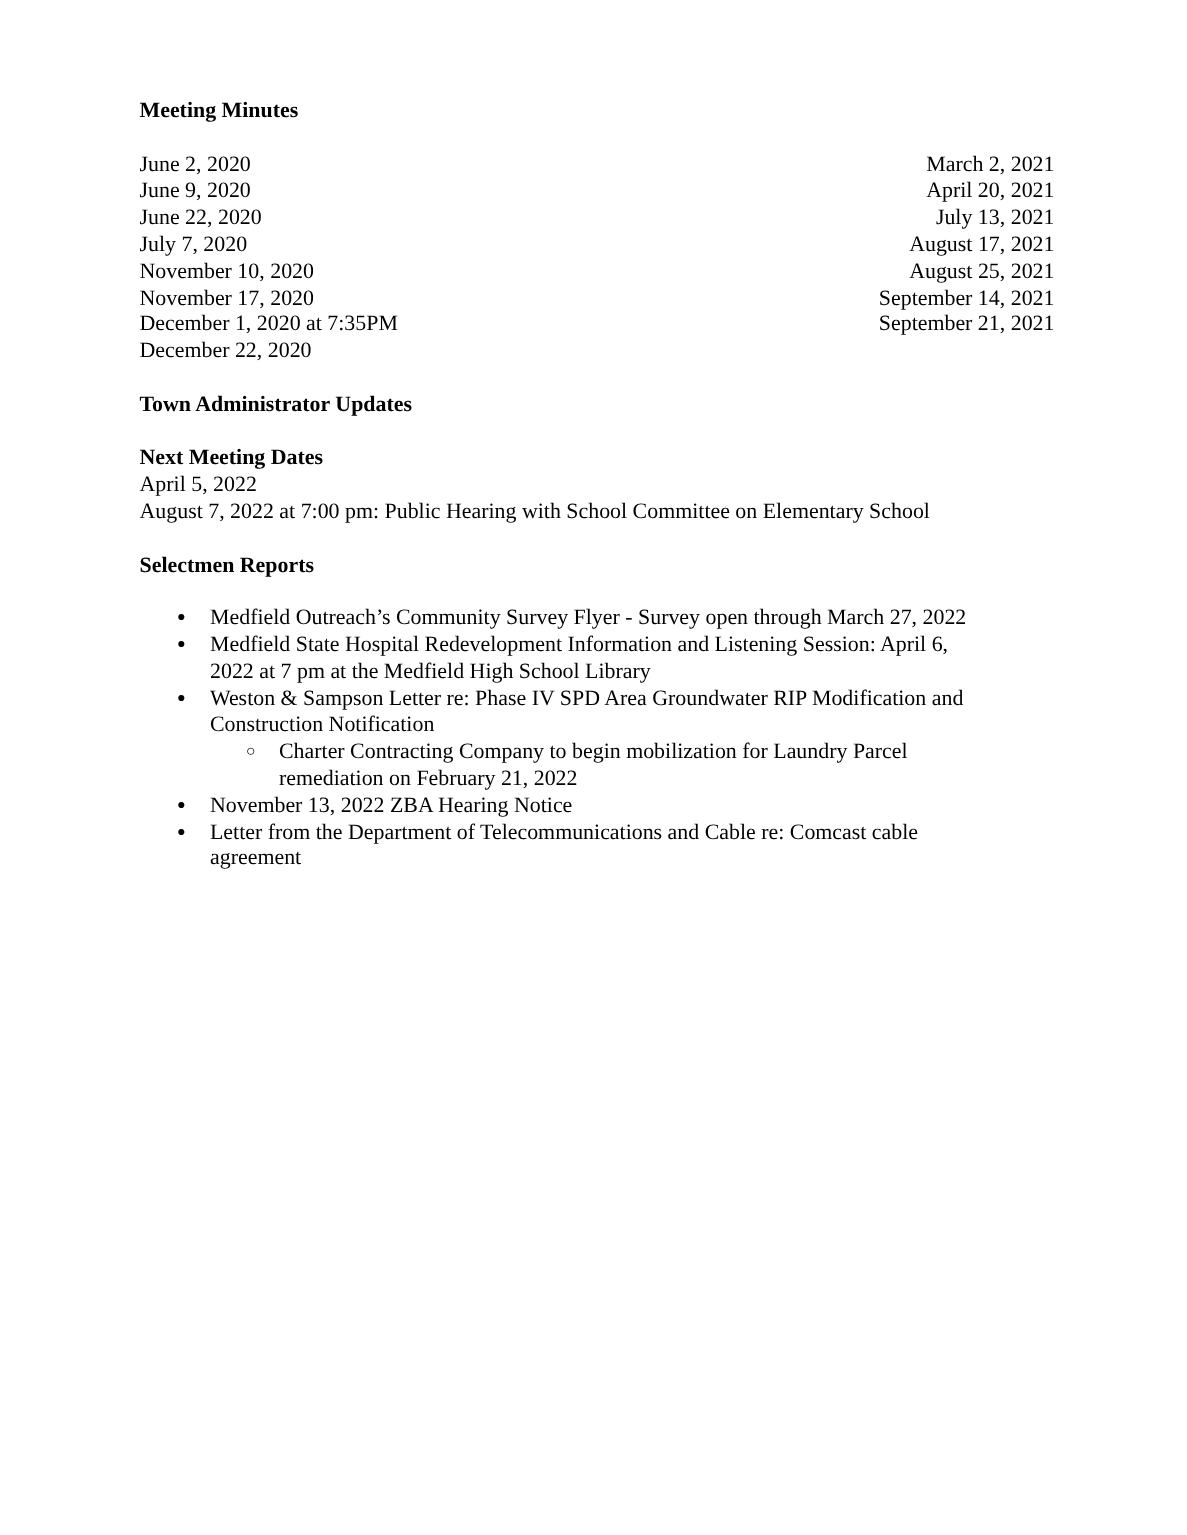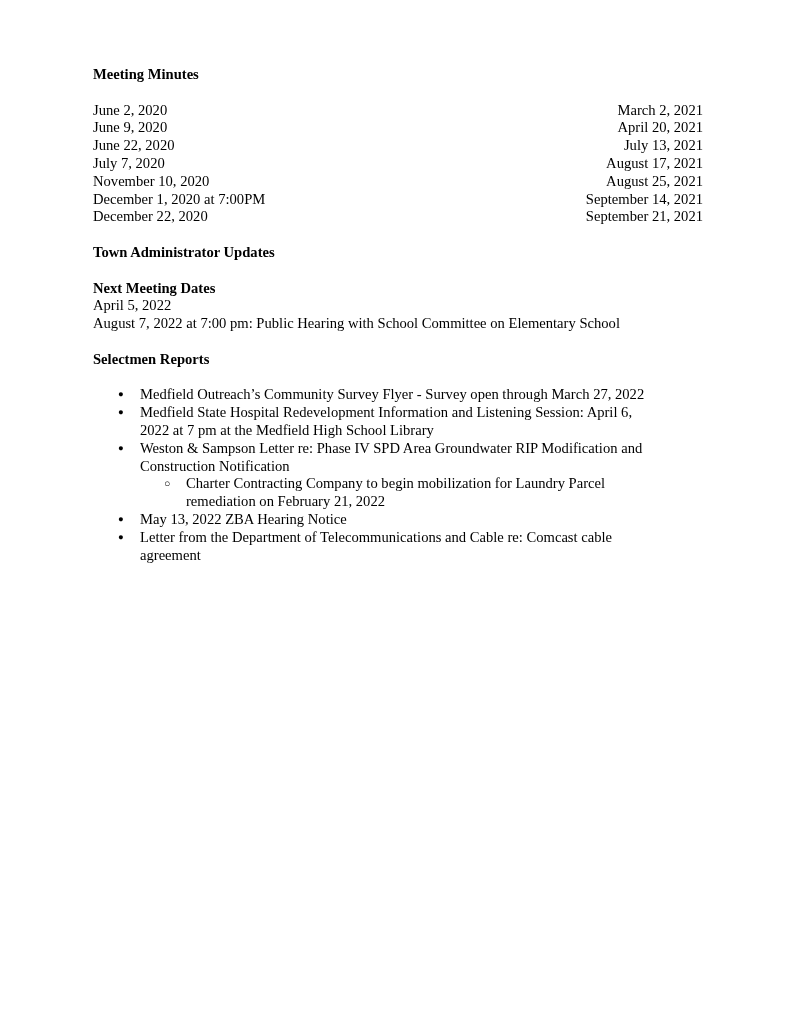--- a/index.html
+++ b/index.html
@@ -75,21 +75,22 @@
 
   <div class="spacer"></div>
 
   <div class="date-cols">
     <div class="date-col-left">
       <div class="line">June 2, 2020</div>
       <div class="line">June 9, 2020</div>
       <div class="line">June 22, 2020</div>
       <div class="line">July 7, 2020</div>
       <div class="line">November 10, 2020</div>
-      <div class="line">December 1, 2020 at 7:00PM</div>
+      <div class="line">November 17, 2020</div>
+      <div class="line">December 1, 2020 at 7:35PM</div>
       <div class="line">December 22, 2020</div>
     </div>
     <div class="date-col-right">
       <div class="line">March 2, 2021</div>
       <div class="line">April 20, 2021</div>
       <div class="line">July 13, 2021</div>
       <div class="line">August 17, 2021</div>
       <div class="line">August 25, 2021</div>
       <div class="line">September 14, 2021</div>
       <div class="line">September 21, 2021</div>
@@ -133,21 +134,21 @@
     </div>
 
     <div class="bullet-item lvl2">
       <span class="marker">○</span>
       <span class="btext">Charter Contracting Company to begin mobilization for Laundry Parcel
 remediation on February 21, 2022</span>
     </div>
 
     <div class="bullet-item lvl1">
       <span class="marker">●</span>
-      <span class="btext">May 13, 2022 ZBA Hearing Notice</span>
+      <span class="btext">November 13, 2022 ZBA Hearing Notice</span>
     </div>
 
     <div class="bullet-item lvl1">
       <span class="marker">●</span>
       <span class="btext">Letter from the Department of Telecommunications and Cable re: Comcast cable
 agreement</span>
     </div>
 
   </div>
 

